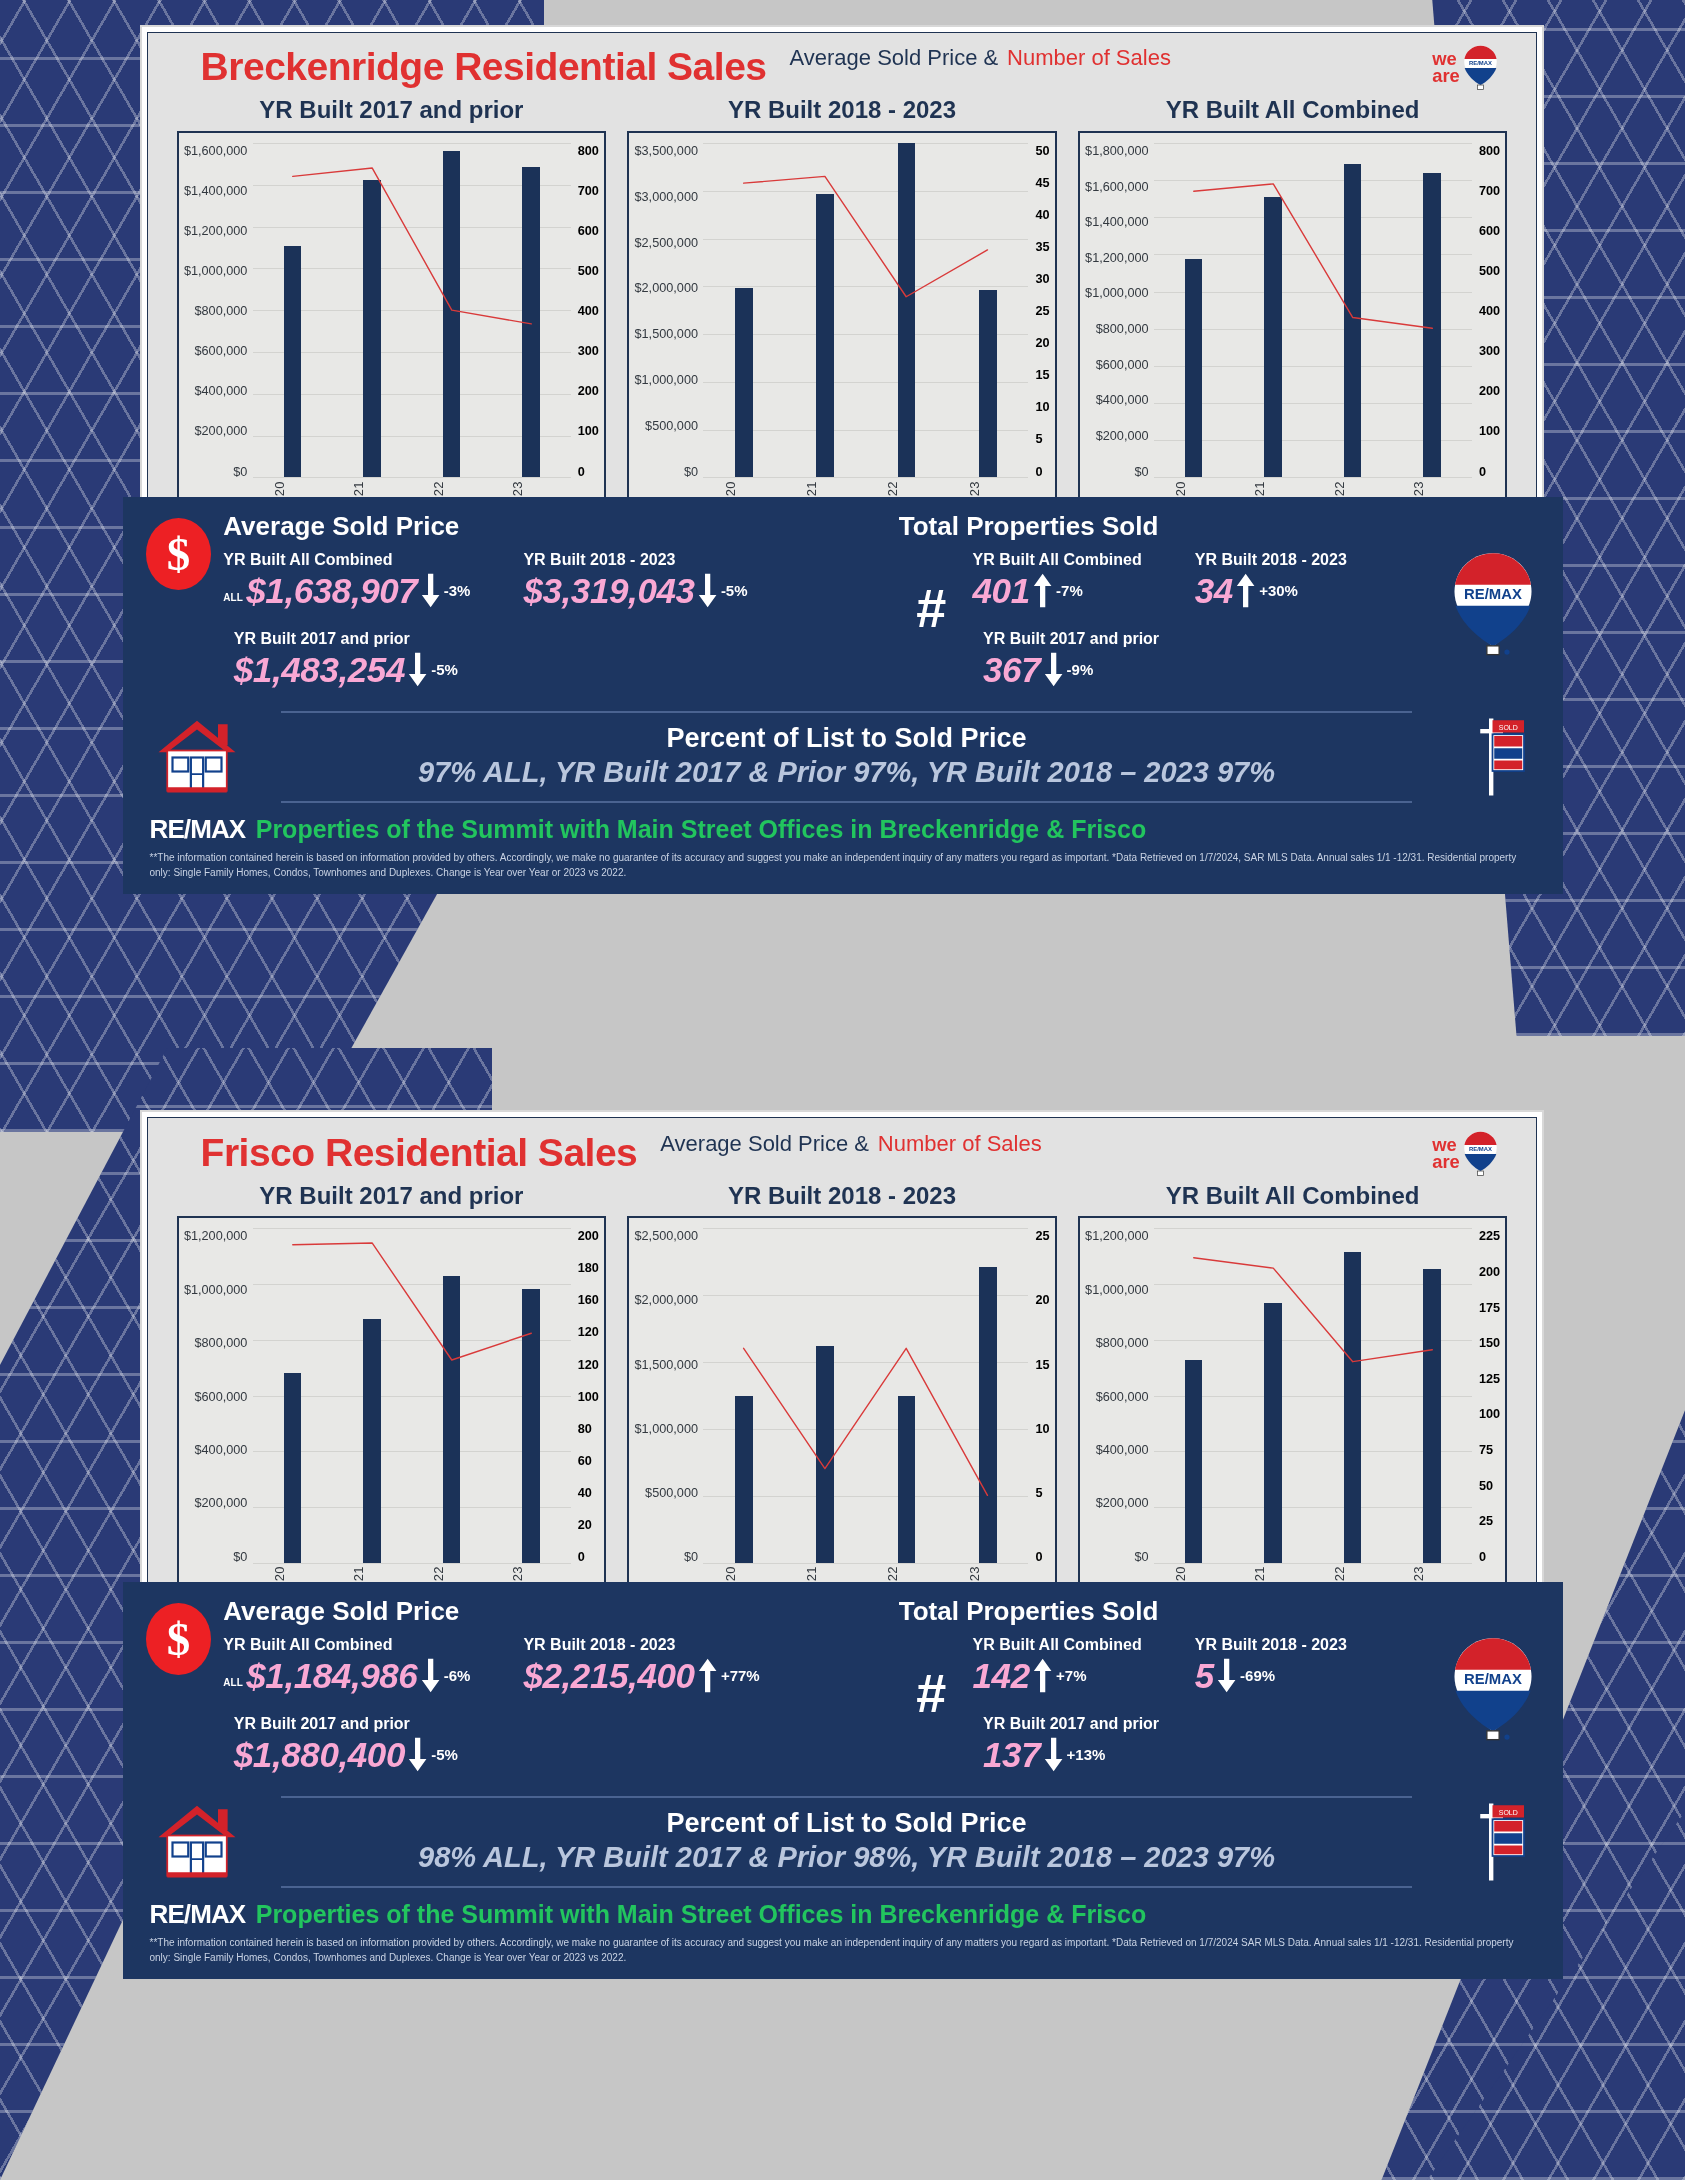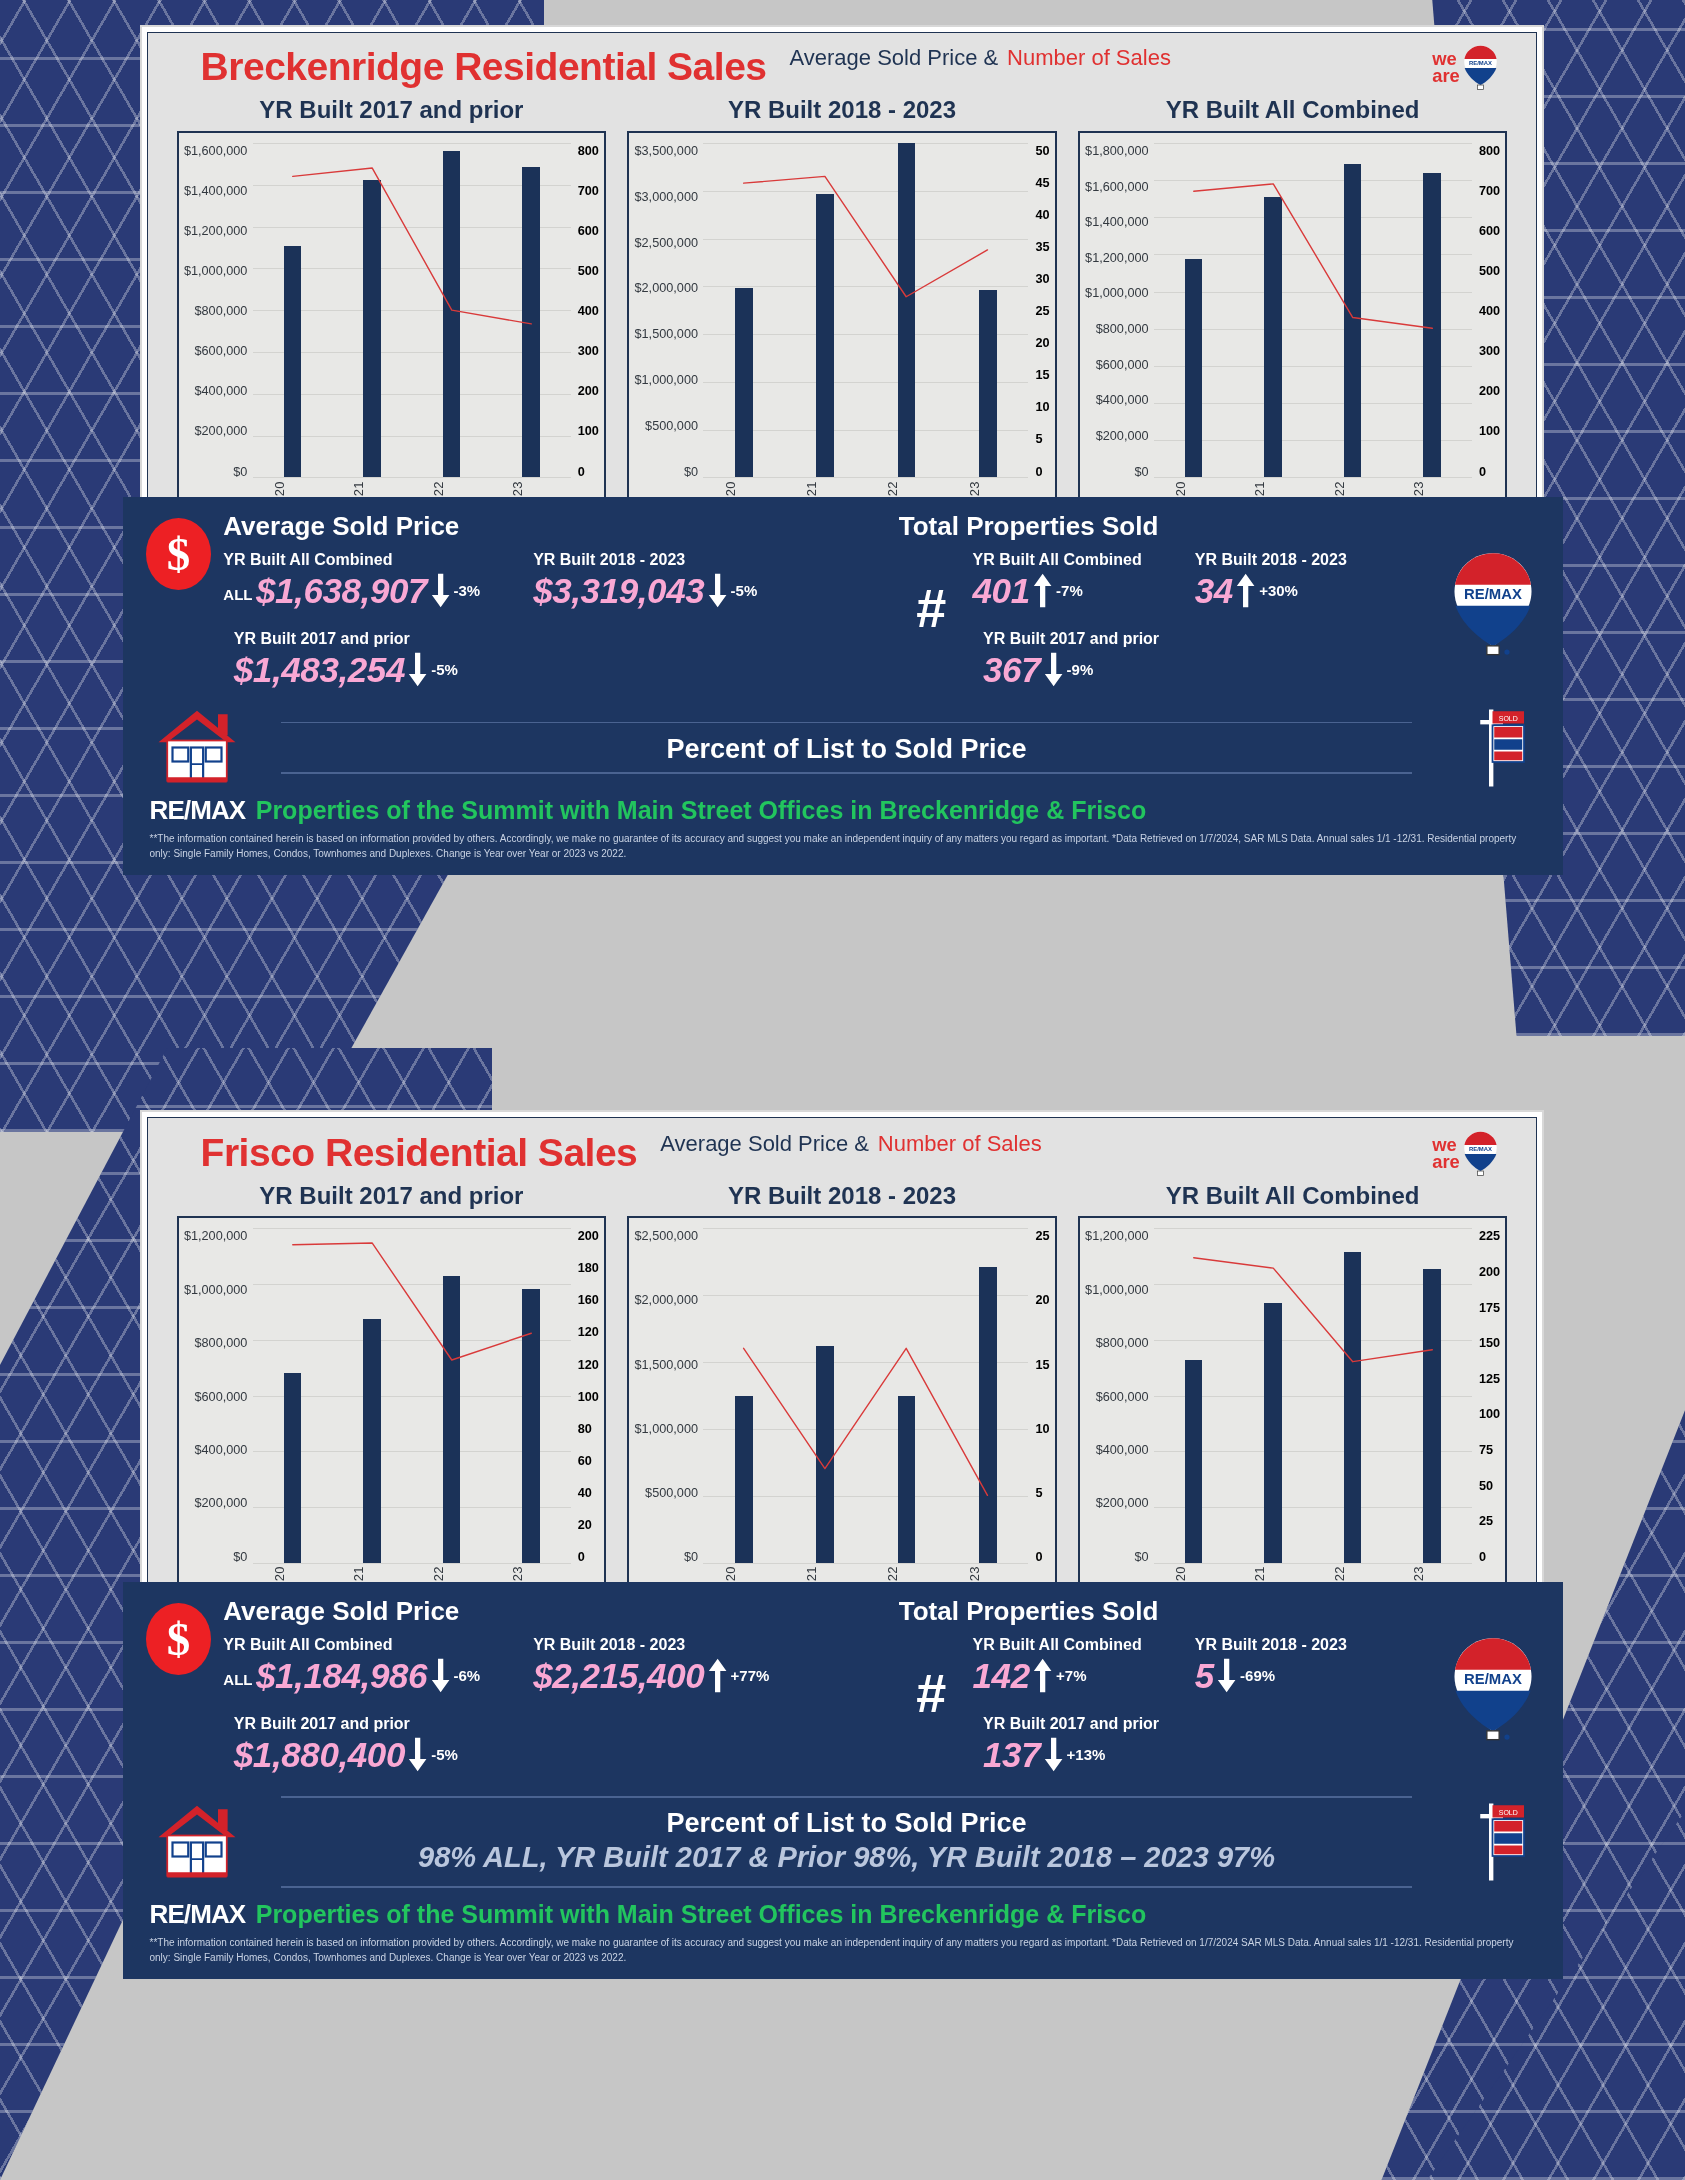--- a/index.html
+++ b/index.html
@@ -170,21 +170,21 @@
 
   .stats-body { flex: 1 1 auto; }
   .stats-head {
     font-size: 26px; font-weight: bold; color: #ffffff;
     margin-bottom: 8.8px; white-space: nowrap;
   }
   .metric-row { display: flex; gap: 53px; }
   .metric { white-space: nowrap; }
   .metric-label { font-size: 16px; font-weight: bold; color: #ffffff; margin-bottom: 1.8px; }
   .metric-value-row { display: flex; align-items: center; gap: 3.5px; }
-  .metric-all { font-size: 15px; font-weight: bold; color: #ffffff; align-self: flex-end; margin-bottom: 8px; }
+  .metric-all { font-size: 10px; font-weight: bold; color: #ffffff; align-self: flex-end; margin-bottom: 8px; }
   .metric-value {
     font-size: 35px; font-style: italic; font-weight: bold; color: #f9a8d4;
     letter-spacing: -0.4px;
   }
   .metric-delta { font-size: 15px; font-weight: bold; color: #ffffff; align-self: center; }
   .arrow { width: 19.3px; height: 37px; flex: none; }
 
   .metric-row-second { margin-top: 19.3px; padding-left: 10.5px; }
 
   
@@ -556,20 +556,21 @@
           <rect x="14" y="38" width="68" height="46" fill="#ffffff" stroke="#d3222a" stroke-width="2"></rect>
           <rect x="20" y="46" width="18" height="16" fill="#ffffff" stroke="#11418c" stroke-width="2.5"></rect>
           <rect x="58" y="46" width="18" height="16" fill="#ffffff" stroke="#11418c" stroke-width="2.5"></rect>
           <rect x="41" y="46" width="14" height="38" fill="#ffffff" stroke="#11418c" stroke-width="2.5"></rect>
           <line x1="41" y1="65" x2="55" y2="65" stroke="#11418c" stroke-width="2"></line>
           <rect x="14" y="80" width="68" height="6" fill="#d3222a"></rect>
         </svg>
         <div class="pct-middle">
           <div class="pct-rule"></div>
           <div class="pct-title">Percent of List to Sold  Price</div>
+          <div class="pct-value">97% ALL, YR Built 2017 &amp; Prior 97%, YR Built 2018 – 2023 97%</div>
           <div class="pct-rule"></div>
         </div>
         <svg class="icon-sign" viewBox="0 0 88 96">
           <rect x="40" y="4" width="5" height="88" fill="#ffffff"></rect>
           <rect x="30" y="16" width="26" height="5" fill="#ffffff"></rect>
           <rect x="44" y="6" width="36" height="14" fill="#d3222a"></rect>
           <text x="62" y="17" font-size="8" fill="#ffffff" text-anchor="middle" font-family="Liberation Sans, sans-serif">SOLD</text>
           <rect x="44" y="22" width="36" height="42" fill="#ffffff" stroke="#11418c" stroke-width="2"></rect>
           <rect x="46" y="24" width="32" height="12" fill="#d3222a"></rect>
           <rect x="46" y="38" width="32" height="12" fill="#11418c"></rect>

